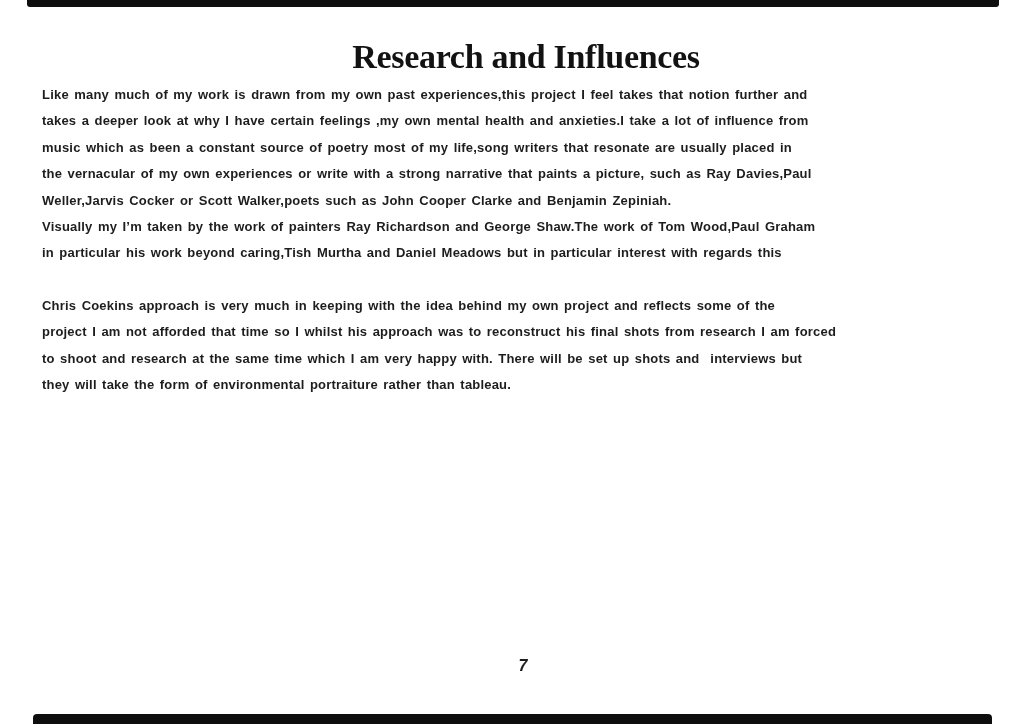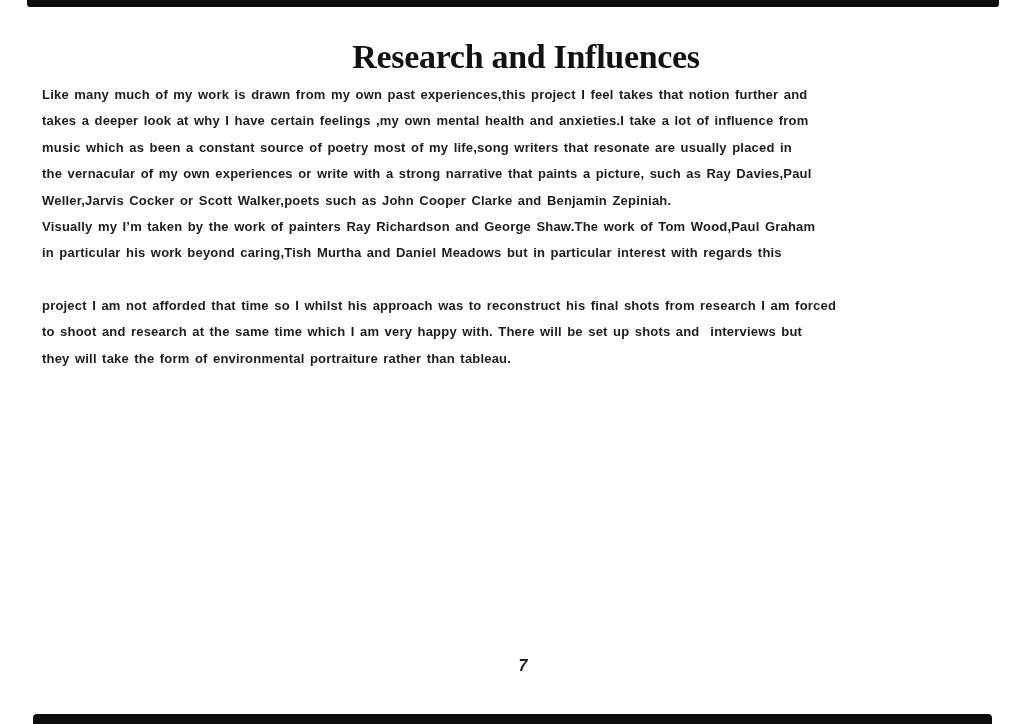--- a/index.html
+++ b/index.html
@@ -74,20 +74,21 @@
     <div class="line">Like many much of my work is drawn from my own past experiences,this project I feel takes that notion further and</div>
     <div class="line">takes a deeper look at why I have certain feelings ,my own mental health and anxieties.I take a lot of influence from</div>
     <div class="line">music which as been a constant source of poetry most of my life,song writers that resonate are usually placed in</div>
     <div class="line">the vernacular of my own experiences or write with a strong narrative that paints a picture, such as Ray Davies,Paul</div>
     <div class="line">Weller,Jarvis Cocker or Scott Walker,poets such as John Cooper Clarke and Benjamin Zepiniah.</div>
     <div class="line">Visually my I’m taken by the work of painters Ray Richardson and George Shaw.The work of Tom Wood,Paul Graham</div>
     <div class="line">in particular his work beyond caring,Tish Murtha and Daniel Meadows but in particular interest with regards this</div>
 
     <div class="para-gap"></div>
 
+    <div class="line">Chris Coekins approach is very much in keeping with the idea behind my own project and reflects some of the</div>
     <div class="line">project I am not afforded that time so I whilst his approach was to reconstruct his final shots from research I am forced</div>
     <div class="line">to shoot and research at the same time which I am very happy with. There will be set up shots and  interviews but</div>
     <div class="line">they will take the form of environmental portraiture rather than tableau.</div>
   </div>
 
   <div class="page-number">7</div>
 
   <div class="scan-bar bottom"></div>
 
 </div>

